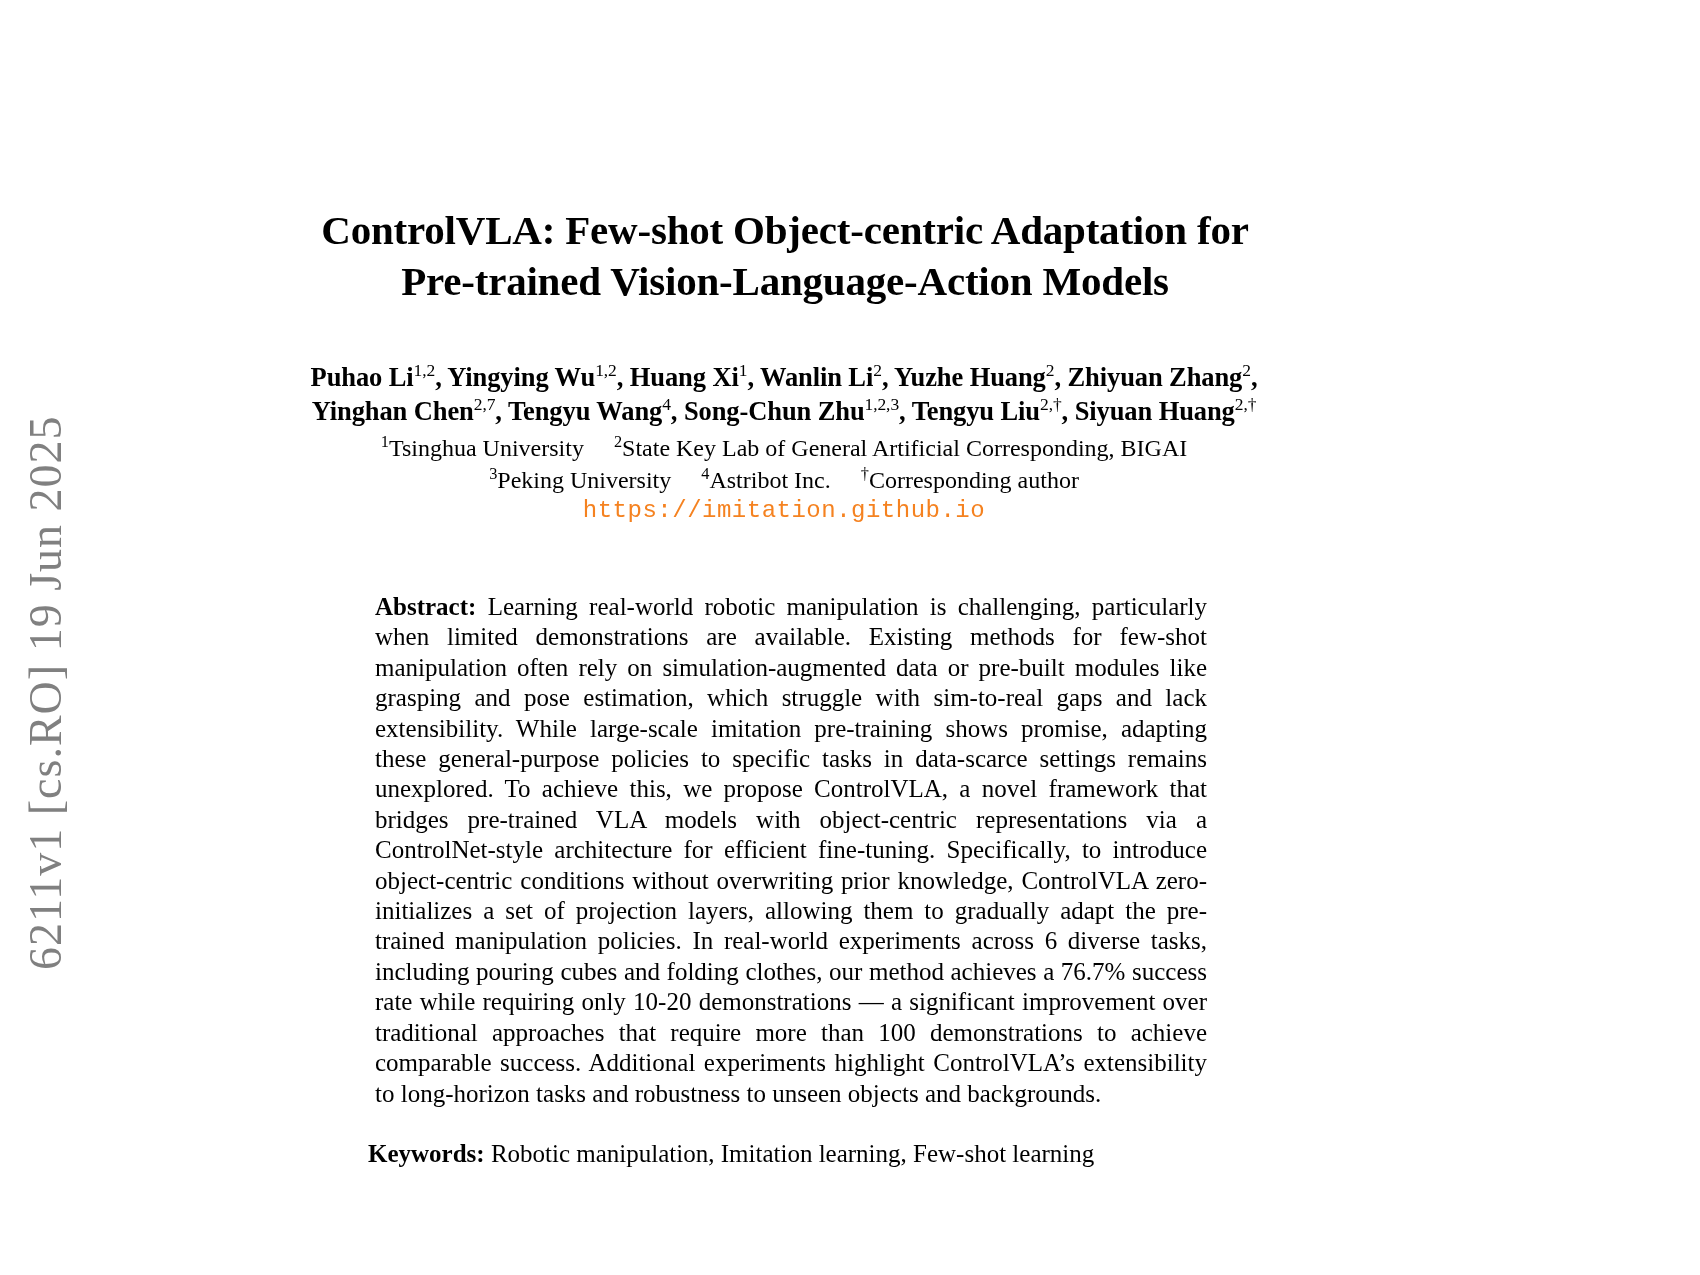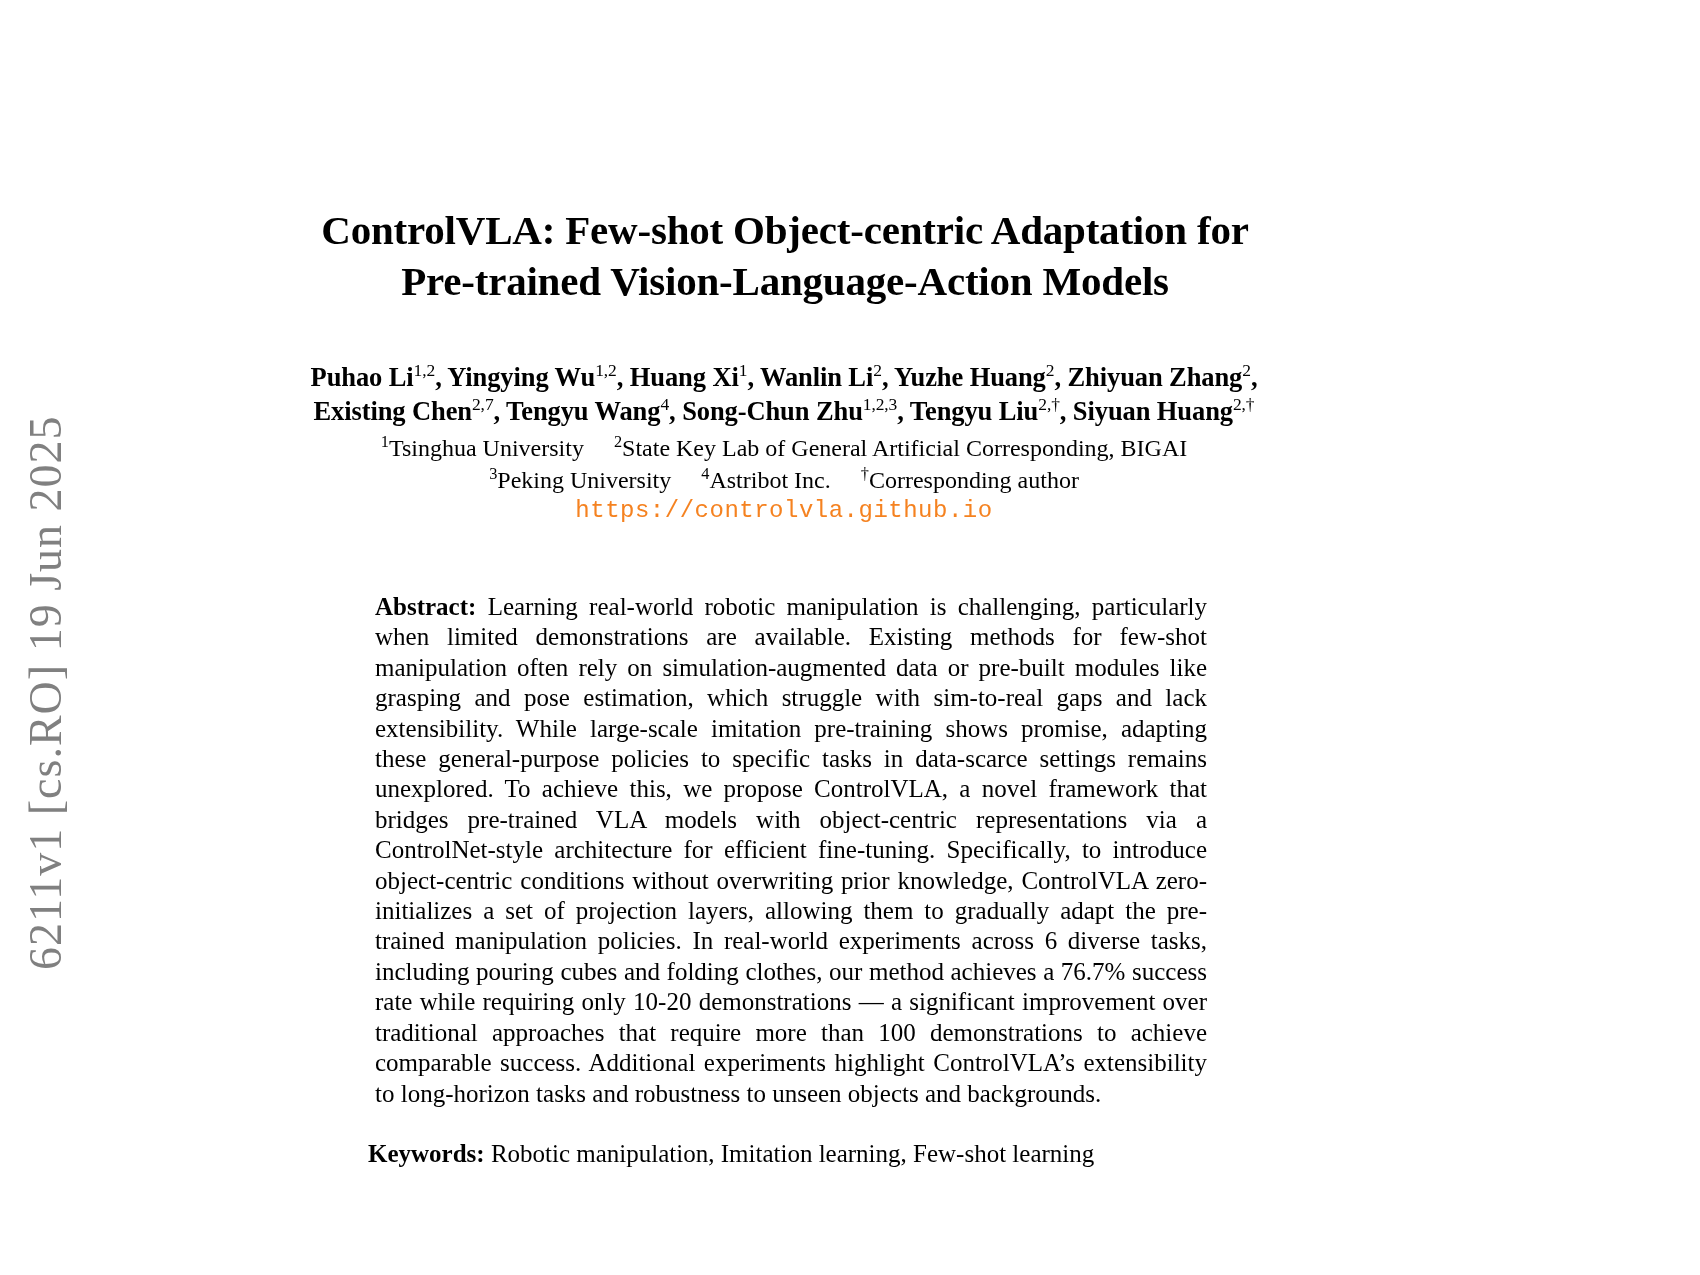--- a/index.html
+++ b/index.html
@@ -149,29 +149,29 @@
   <div id="title-block">
     <div id="paper-title">
       <span>ControlVLA: Few-shot Object-centric Adaptation for</span>
       <br>
       <span>Pre-trained Vision-Language-Action Models</span>
     </div>
   </div>
 
   <div id="authors-block">
     <div id="author-line-1"><span>Puhao Li</span><sup>1,2</sup>, <span>Yingying Wu</span><sup>1,2</sup>, <span>Huang Xi</span><sup>1</sup>, <span>Wanlin Li</span><sup>2</sup>, <span>Yuzhe Huang</span><sup>2</sup>, <span>Zhiyuan Zhang</span><sup>2</sup>,</div>
-    <div id="author-line-2"><span>Existing Chen</span><sup>2,7</sup>, <span>Tengyu Wang</span><sup>4</sup>, <span>Song-Chun Zhu</span><sup>1,2,3</sup>, <span>Tengyu Liu</span><sup>2,†</sup>, <span>Siyuan Huang</span><sup>2,†</sup></div>
+    <div id="author-line-2"><span>Yinghan Chen</span><sup>2,7</sup>, <span>Tengyu Wang</span><sup>4</sup>, <span>Song-Chun Zhu</span><sup>1,2,3</sup>, <span>Tengyu Liu</span><sup>2,†</sup>, <span>Siyuan Huang</span><sup>2,†</sup></div>
   </div>
 
   <div id="affiliations-block">
     <span class="aff-line" id="aff-row-1"><sup>1</sup><span>Tsinghua University</span>  <sup>2</sup><span>State Key Lab of General Artificial Corresponding, BIGAI</span></span>
     <span class="aff-line" id="aff-row-2"><sup>3</sup><span>Peking University</span>  <sup>4</sup><span>Astribot Inc.</span>  <sup>†</sup><span>Corresponding author</span></span>
   </div>
 
-  <a id="project-url" href="#" style="color: rgb(245, 130, 32);">https://controlvla.github.io</a>
+  <a id="project-url" href="#" style="color: rgb(245, 130, 32);">https://imitation.github.io</a>
 
   <div id="abstract-block">
     <span class="lead">Abstract:</span>
     <span>Learning real-world robotic manipulation is challenging, particularly when limited demonstrations are available. Existing methods for few-shot manipulation often rely on simulation-augmented data or pre-built modules like grasping and pose estimation, which struggle with sim-to-real gaps and lack extensibility. While large-scale imitation pre-training shows promise, adapting these general-purpose policies to specific tasks in data-scarce settings remains unexplored. To achieve this, we propose ControlVLA, a novel framework that bridges pre-trained VLA models with object-centric representations via a ControlNet-style architecture for efficient fine-tuning. Specifically, to introduce object-centric conditions without overwriting prior knowledge, ControlVLA zero-initializes a set of projection layers, allowing them to gradually adapt the pre-trained manipulation policies. In real-world experiments across 6 diverse tasks, including pouring cubes and folding clothes, our method achieves a 76.7% success rate while requiring only 10-20 demonstrations — a significant improvement over traditional approaches that require more than 100 demonstrations to achieve comparable success. Additional experiments highlight ControlVLA’s extensibility to long-horizon tasks and robustness to unseen objects and backgrounds.</span>
   </div>
 
   <div id="keywords-block">
     <span class="lead">Keywords:</span>
     <span>Robotic manipulation, Imitation learning, Few-shot learning</span>
   </div>

